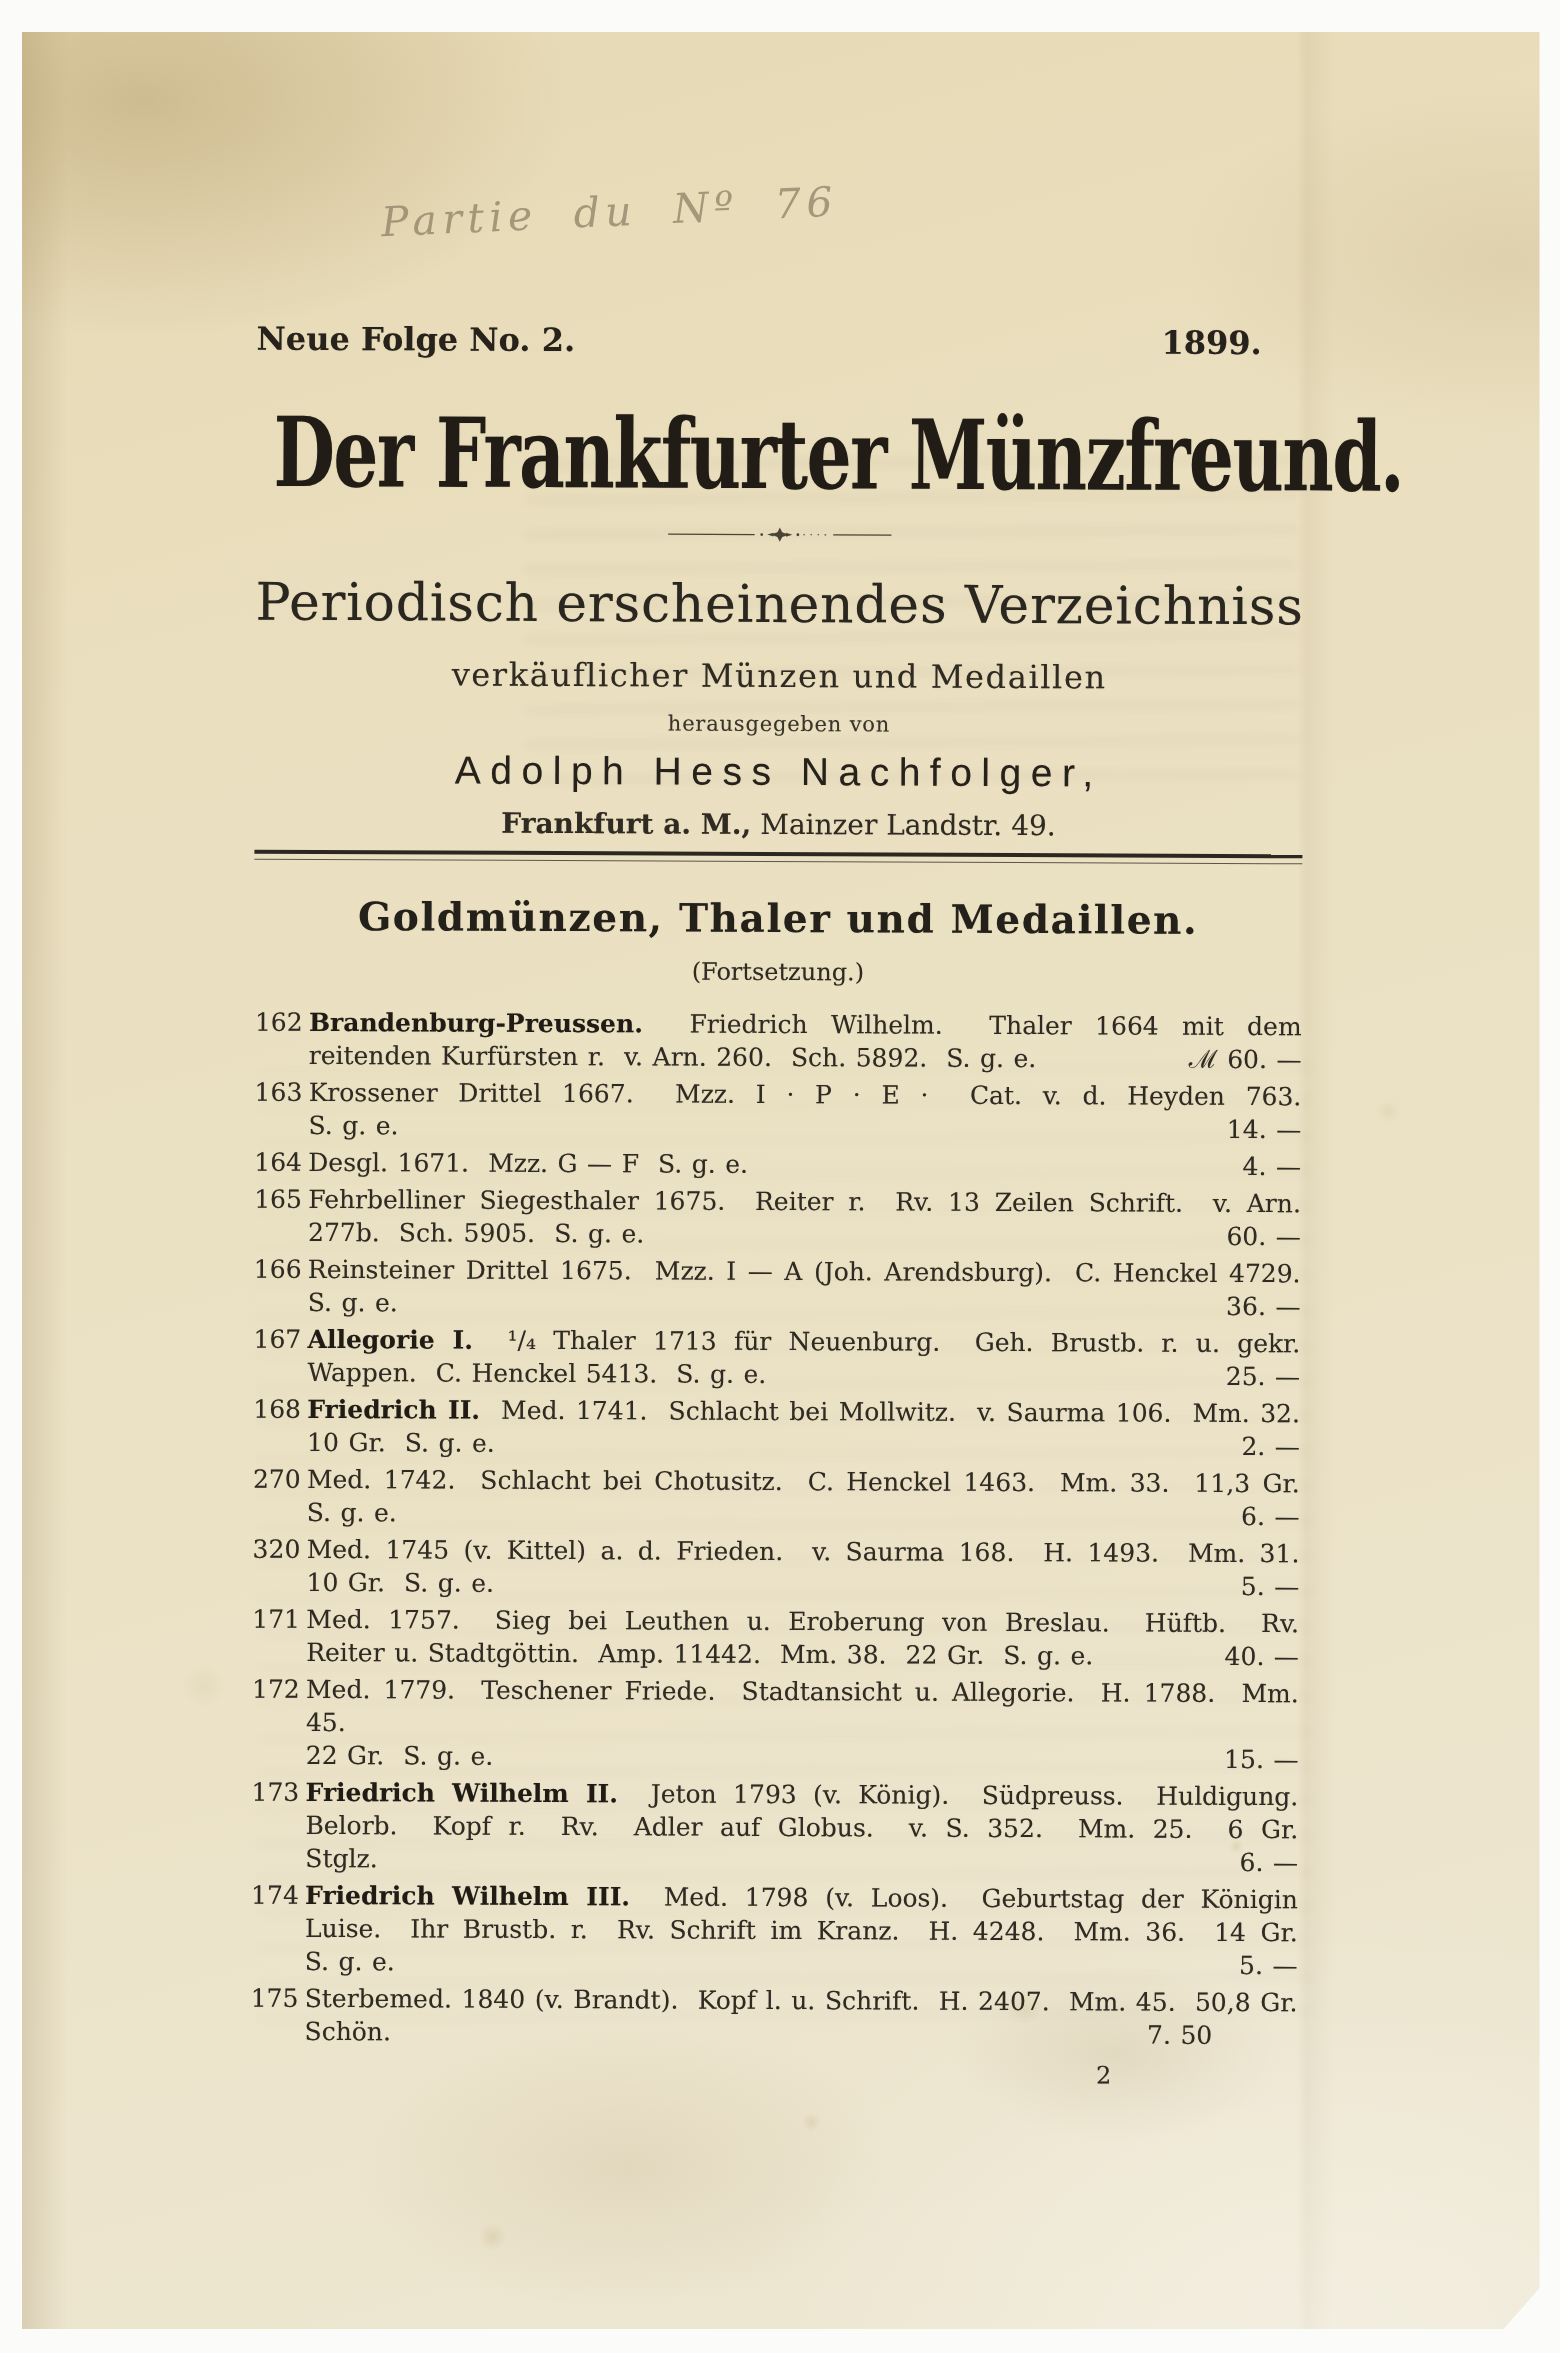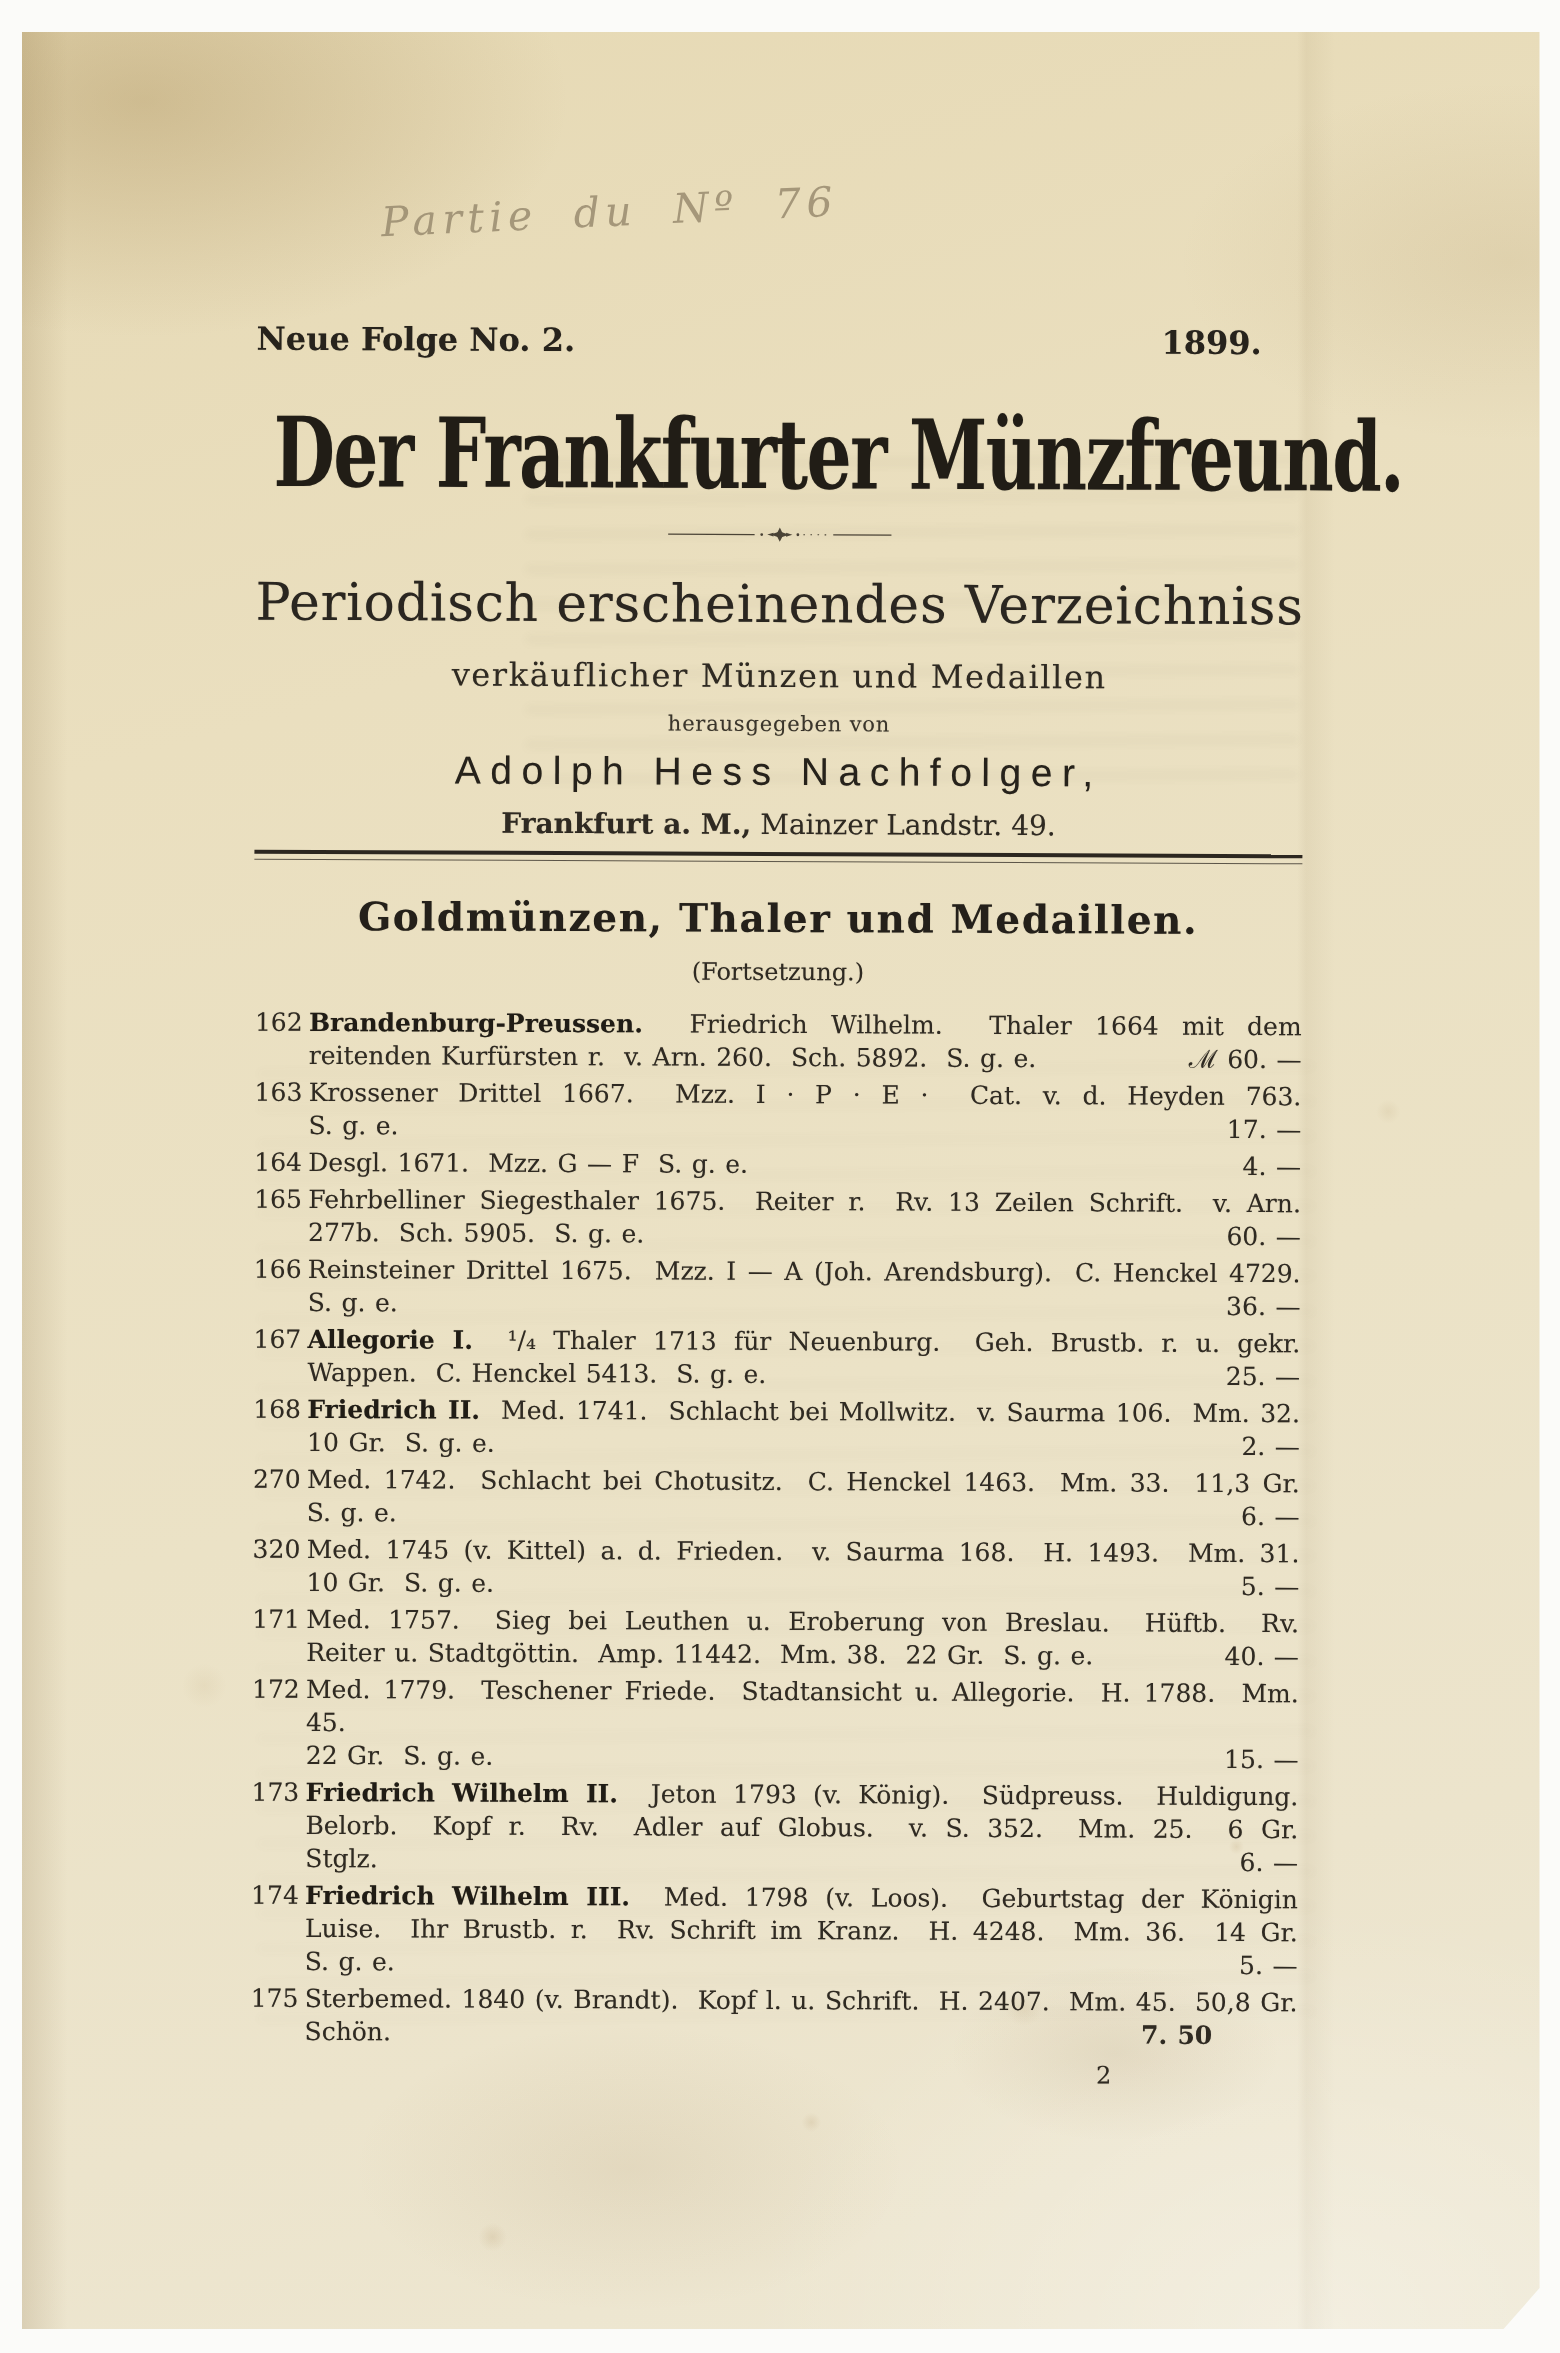--- a/index.html
+++ b/index.html
@@ -194,21 +194,21 @@
             </div>
           </div>
   </div>
 
   <div class="item">
     <div class="item-num">163</div>
     <div class="item-lines">
             <div class="jline">Krossener Drittel 1667.  Mzz. I · P · E ·  Cat. v. d. Heyden 763.</div>
             <div class="lastline">
               <span class="ltext">S. g. e.</span>
-              <span class="price">17. —</span>
+              <span class="price">14. —</span>
             </div>
           </div>
   </div>
 
   <div class="item">
     <div class="item-num">164</div>
     <div class="item-lines">
             <div class="lastline">
               <span class="ltext">Desgl. 1671.  Mzz. G — F  S. g. e.</span>
               <span class="price">4. —</span>
@@ -327,21 +327,21 @@
             </div>
           </div>
   </div>
 
   <div class="item">
     <div class="item-num">175</div>
     <div class="item-lines">
             <div class="jline">Sterbemed. 1840 (v. Brandt).  Kopf l. u. Schrift.  H. 2407.  Mm. 45.  50,8 Gr.</div>
             <div class="lastline">
               <span class="ltext">Schön.</span>
-              <span class="price" style="padding-right: 85px; font-weight: bold;">7. 50</span>
+              <span class="price" style="padding-right: 85px;">7. 50</span>
             </div>
           </div>
   </div>
 </div>
 
     <div class="page-number">2</div>
 
   </div>
 </div>
 

